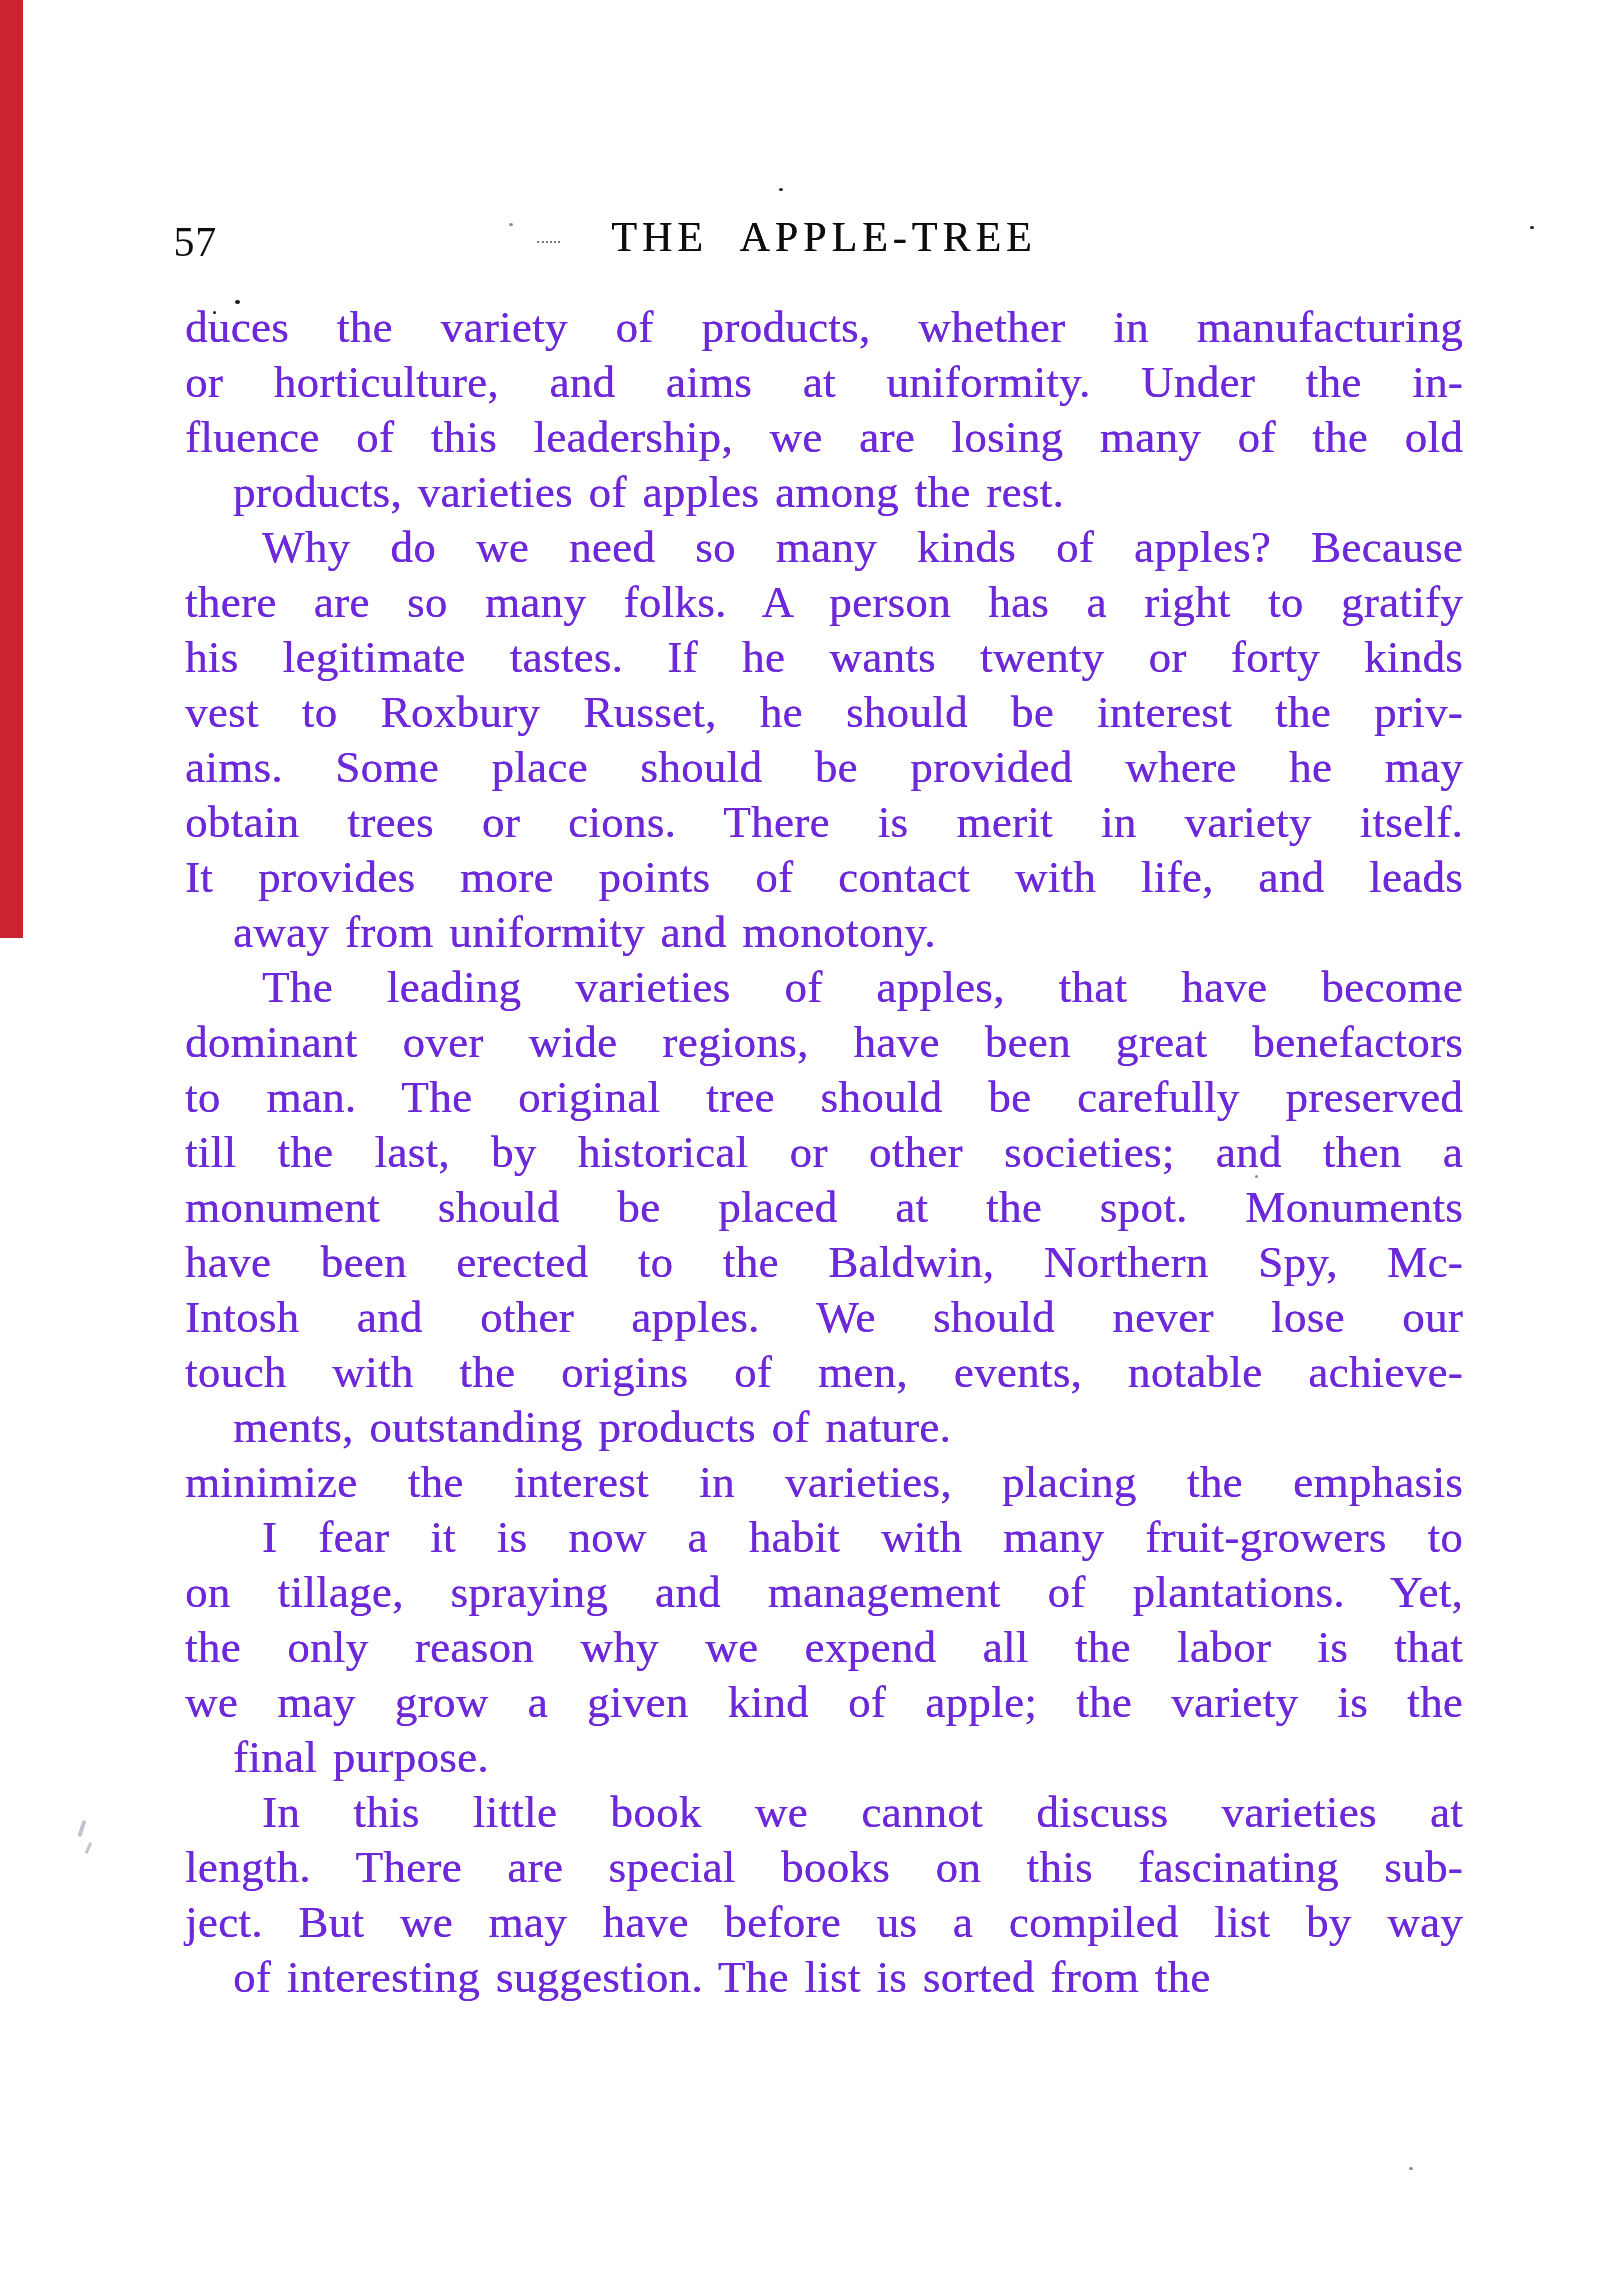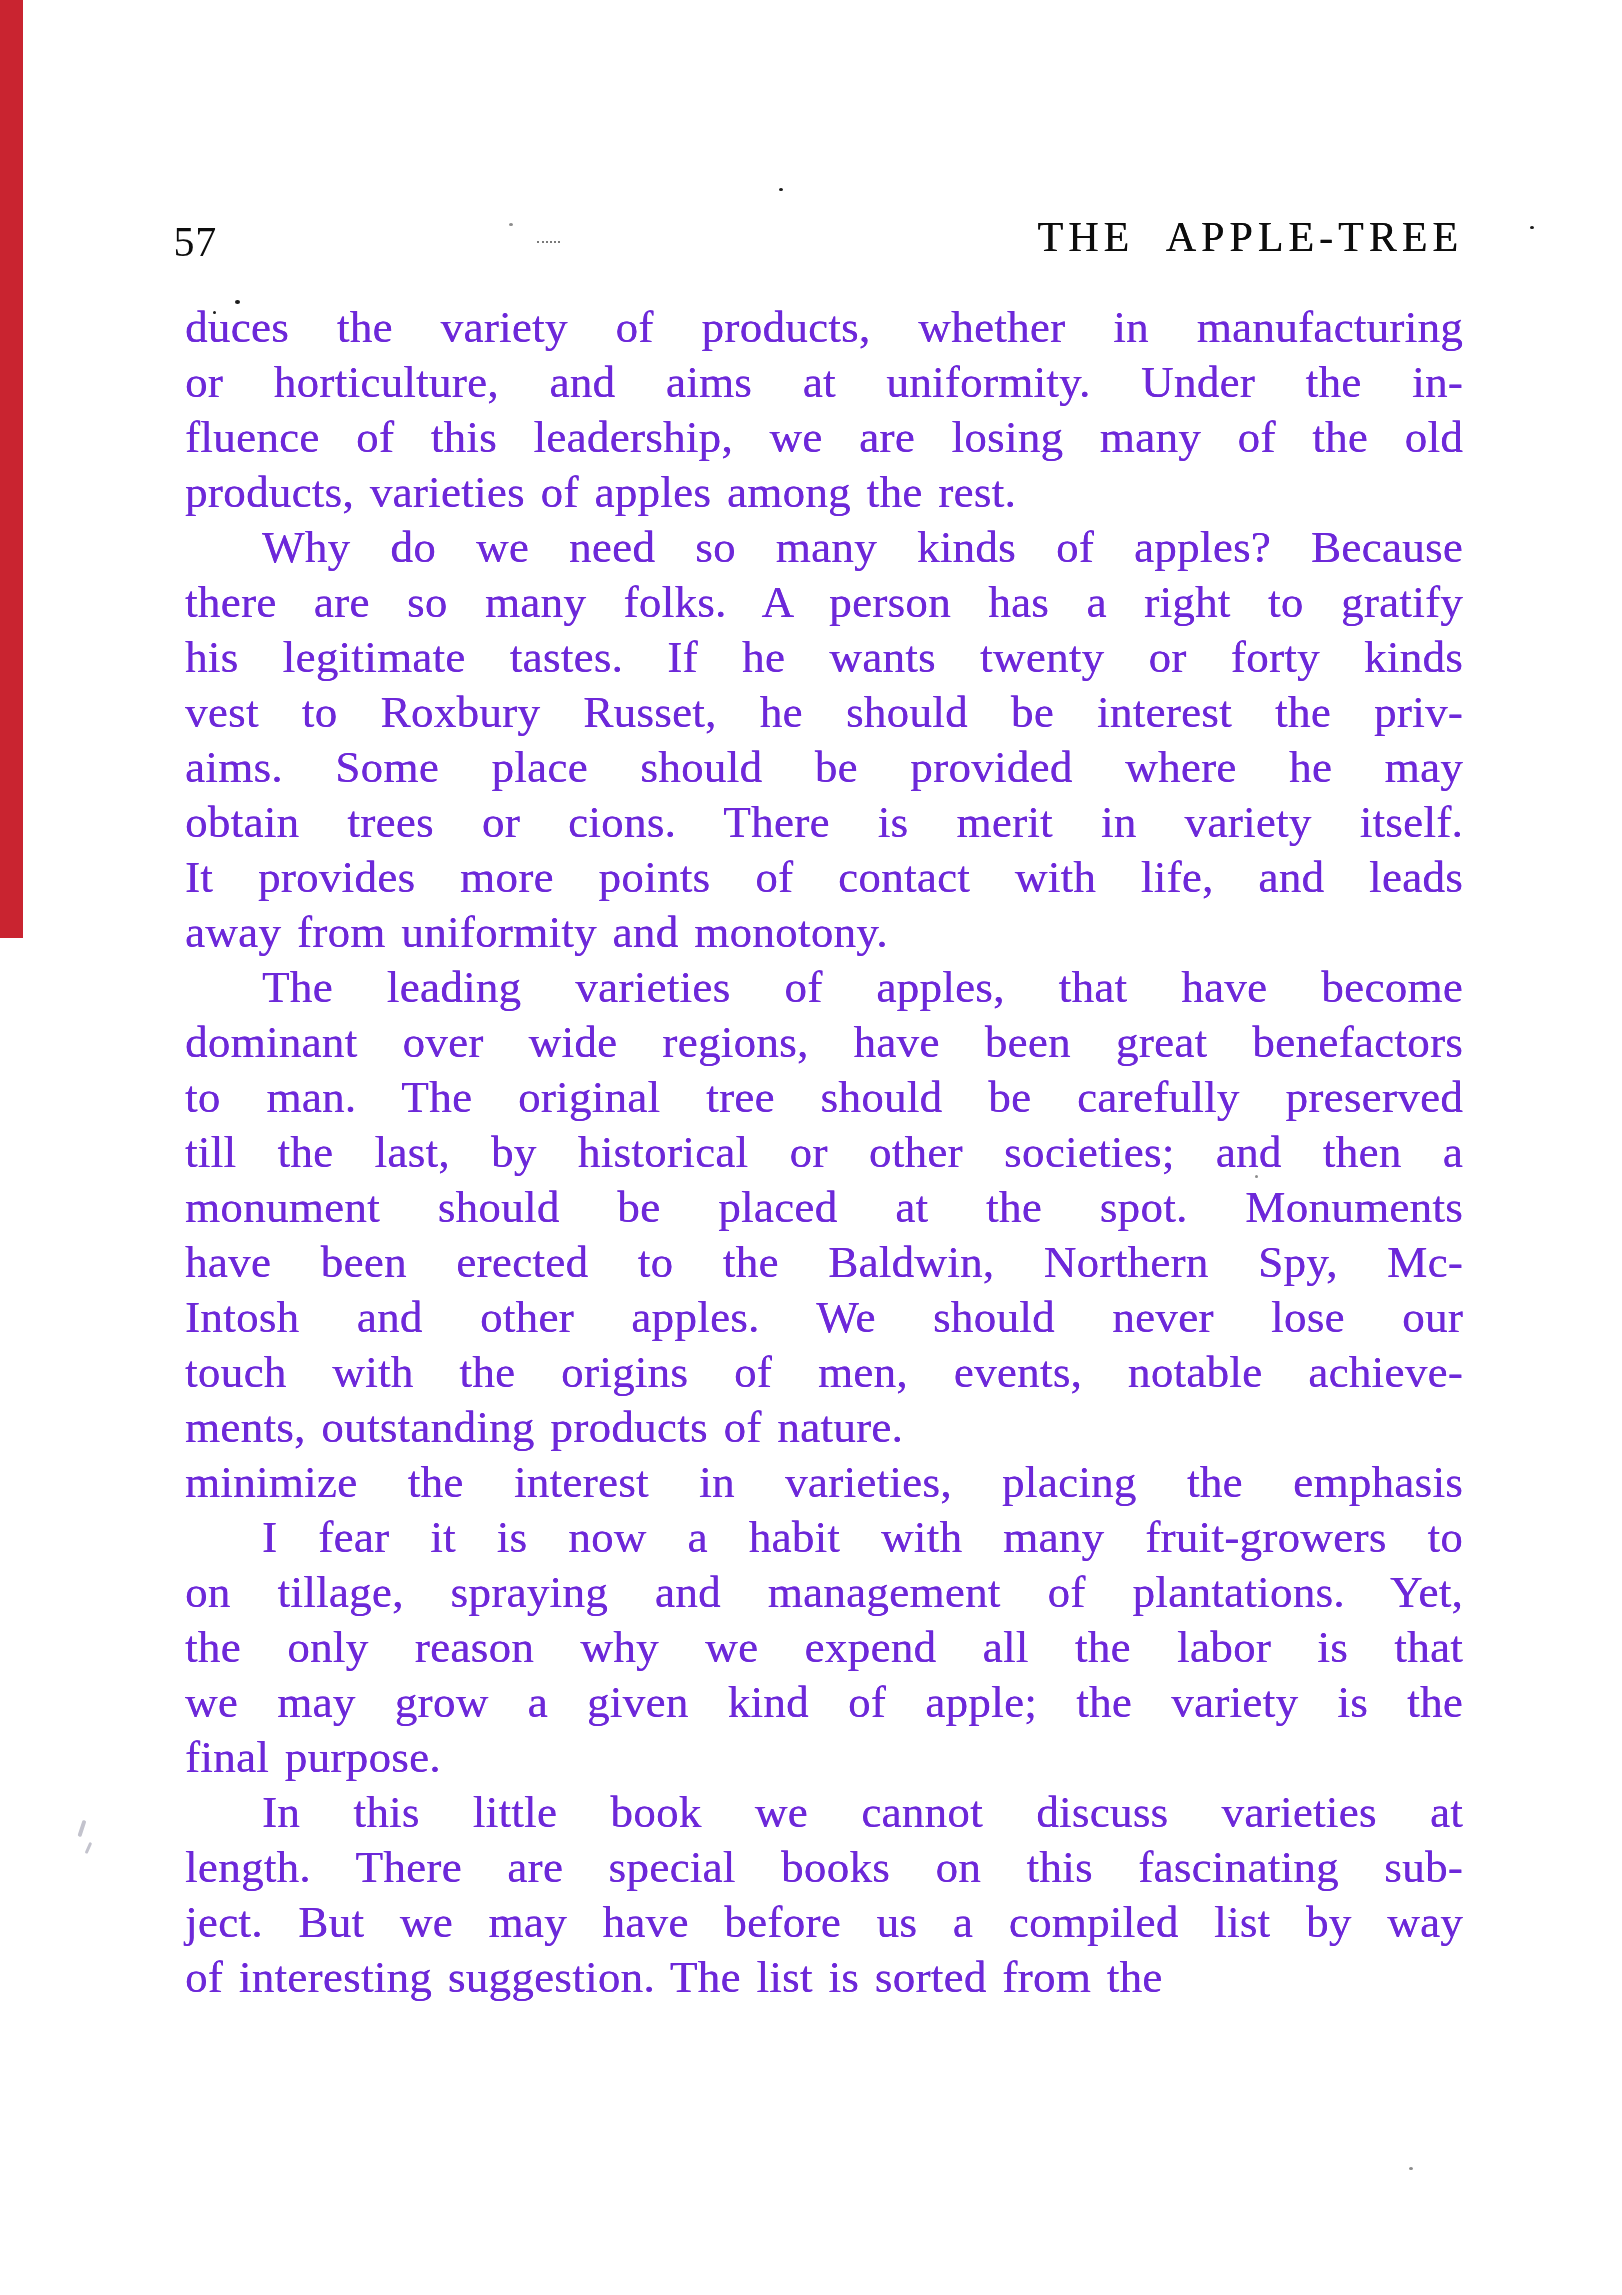--- a/index.html
+++ b/index.html
@@ -31,21 +31,21 @@
   .page-number {
     position: absolute;
     left: -11.6px; top: 5px;
     font-size: 42px;
     letter-spacing: 0.8px;
     color: #0d0d0d;
   }
   .running-title {
     position: absolute;
     left: 0; right: 0; top: 0;
-    text-align: right;
+    text-align: center;
     font-size: 42px;
     letter-spacing: 5px;
     word-spacing: 18.3px;
     color: #0d0d0d;
     text-shadow: 0.3px 0 0 currentColor;
   }
 
   
   .text-block {
     position: absolute;
@@ -57,21 +57,21 @@
     letter-spacing: 0.3px;
     word-spacing: 4.2px;
     color: #6d28d9;
     text-shadow: 0.3px 0 0 currentColor;
   }
   .line {
     text-align: justify;
     text-align-last: justify;
     white-space: normal;
   }
-  .line.parend { text-align-last: left; }
+  .line.parend { text-align-last: left; margin-left: 48px; }
   .line.indent { text-indent: 77px; }
 
   
   .speck {
     position: absolute;
     background: #1c1c1c;
     border-radius: 50%;
   }
   .speck.light { background: #8d8d8d; }
   .dotted-dash {

